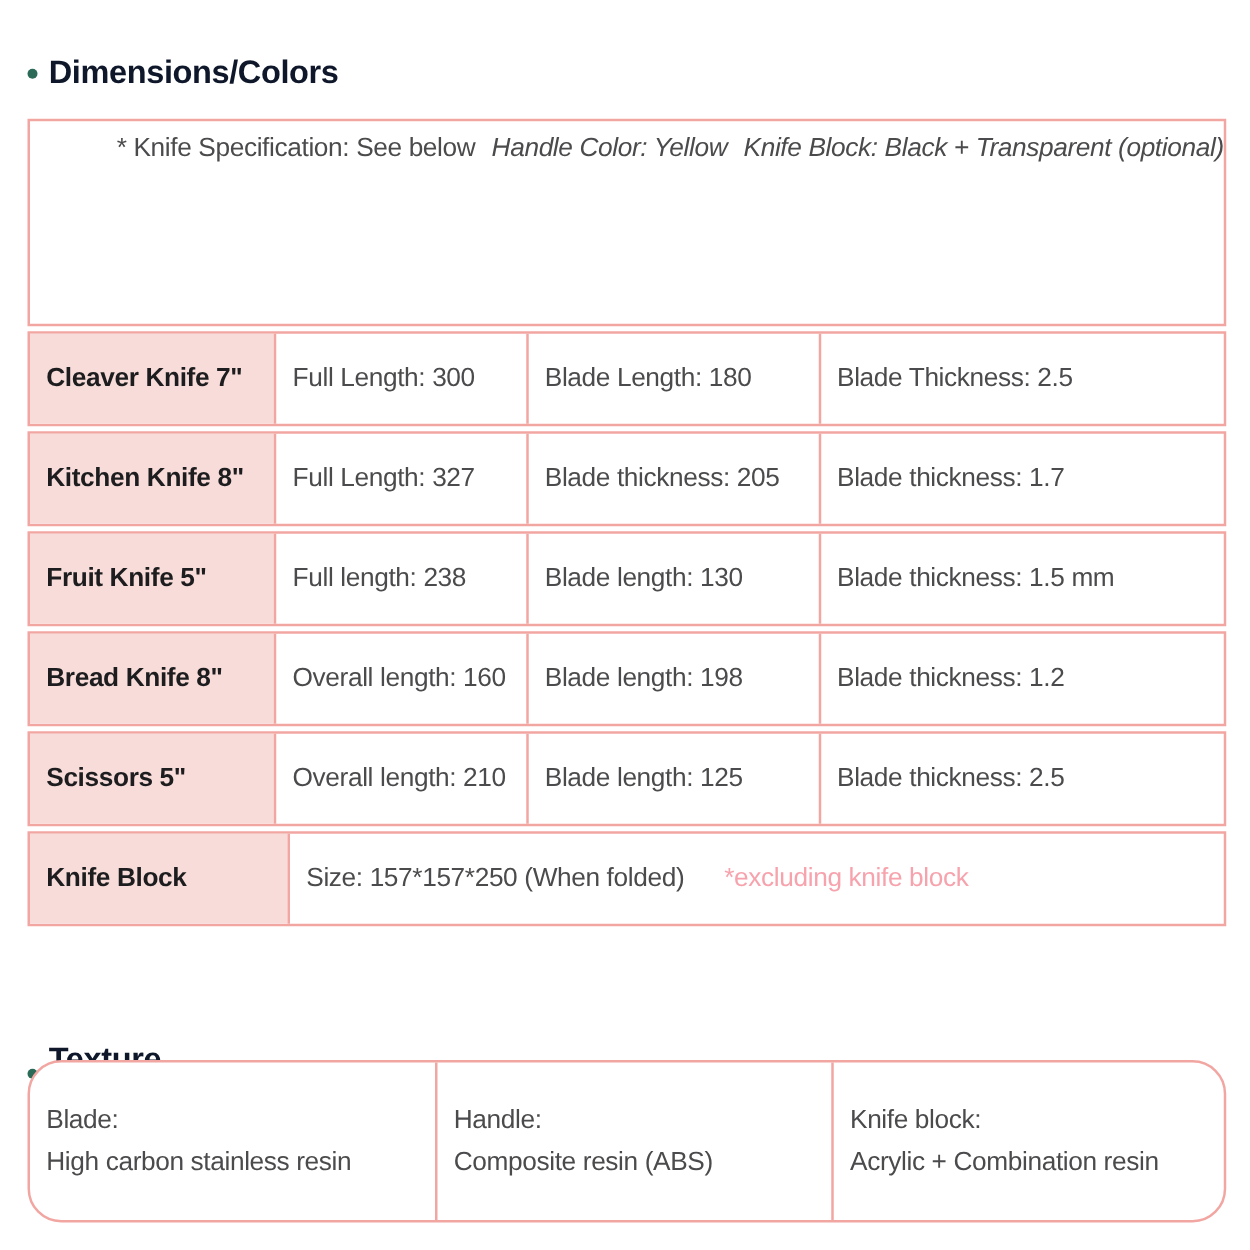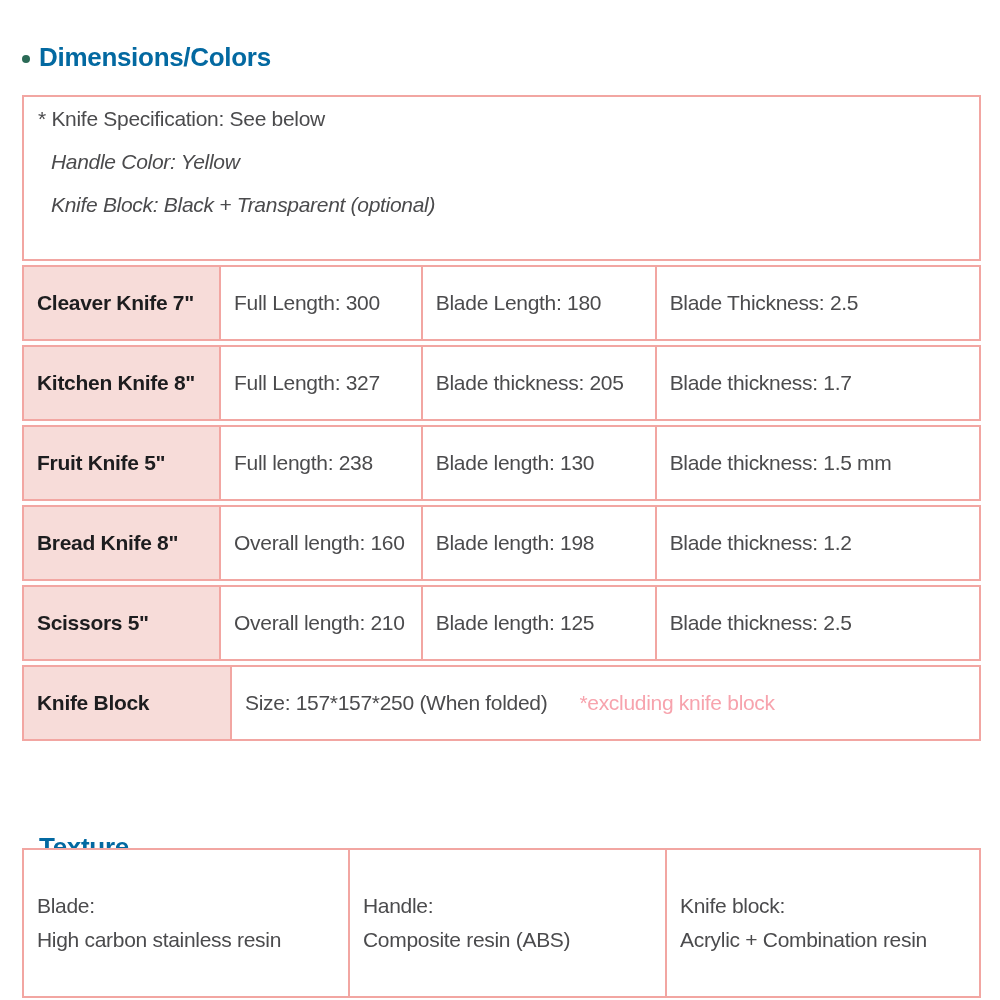--- a/index.html
+++ b/index.html
@@ -19,21 +19,21 @@
     background: #ffffff;
   }
 
   
   .section-heading {
     position: absolute;
     left: 22px;
     display: flex;
     align-items: center;
     gap: 9px;
-    color: #0369a1;
+    color: #0f172a;
     font-size: 26px;
     font-weight: bold;
   }
   .bullet-dot {
     width: 8px;
     height: 8px;
     border-radius: 50%;
     background: #2b6a56;
     display: inline-block;
     margin-top: 2px;
@@ -56,22 +56,22 @@
     border: 2px solid #f2a6a2;
     background: #ffffff;
     margin-bottom: 4px;
     width: 959px;
   }
   .trow:last-child { margin-bottom: 0; }
 
   
   .note-row {
     height: 166px;
-    flex-direction: column;
-    justify-content: flex-start;
+    flex-direction: row;
+    justify-content: flex-end;
     padding-left: 14px;
   }
   .note-line {
     font-size: 21px;
     line-height: 43px;
     color: #4b4b4d;
     white-space: pre;
   }
   .note-line.indented { padding-left: 13px; font-style: italic; }
 
@@ -93,21 +93,21 @@
     color: #1d1d1f;
     font-weight: bold;
   }
   .c2 { width: 213px; border-left: 2px solid #f2a6a2; }
   .c3 { width: 247px; border-left: 2px solid #f2a6a2; }
   .c4 { width: 343px; border-left: 2px solid #f2a6a2; }
   .span-cell { width: 749px; border-left: 2px solid #f2a6a2; gap: 23px; }
   .pink-note { color: #f7a3ad; margin-left: 9px; }
 
   
-  .texture-row { height: 150px; }
+  .texture-row { height: 130px; border-radius: 27px; }
   .texture-cell {
     box-sizing: border-box;
     display: flex;
     flex-direction: column;
     justify-content: center;
     padding-left: 13px;
     font-size: 21px;
     line-height: 34px;
     color: #4b4b4d;
     white-space: nowrap;

